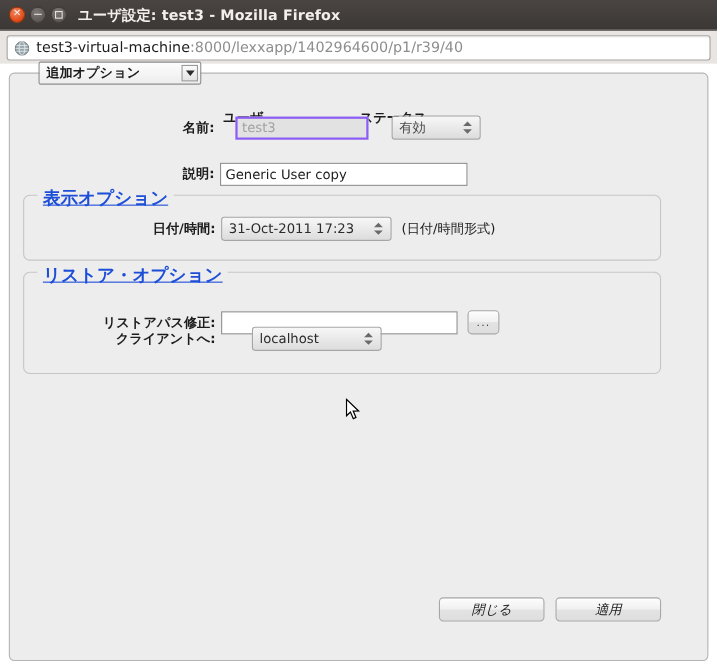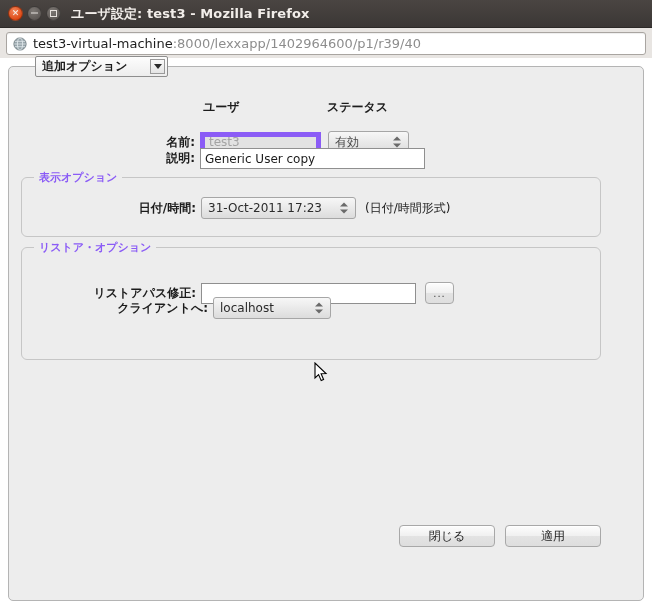--- a/index.html
+++ b/index.html
@@ -95,21 +95,21 @@
     border: 1px solid #b4b4b4;
     border-radius: 5px;
     box-sizing: border-box;
   }
 
   
   .top-combo {
     position: absolute;
     left: 26px;
     top: -11px;
-    width: 133px;
+    width: 148px;
     height: 21px;
     background: linear-gradient(to bottom, #fdfdfd, #ededed);
     border: 1px solid #8e8e8e;
     border-radius: 2px;
     display: flex;
     align-items: center;
     box-sizing: border-box;
     padding-left: 6px;
     font-size: 12px;
     font-weight: bold;
@@ -163,21 +163,21 @@
     box-sizing: border-box;
     font-size: 12px;
     color: #1c1c1c;
     padding: 0 4px;
     display: flex;
     align-items: center;
     height: 21px;
   }
   .txt.disabled {
     background: #e2e2e2;
-    border: 5px solid #8b5cf6;
+    border: 2px solid #8b5cf6;
     color: #a3a3a3;
   }
   .spin {
     background: linear-gradient(to bottom, #f7f7f7, #dcdcdc);
     border: 1px solid #a6a6a6;
     border-radius: 3px;
     box-sizing: border-box;
     height: 22px;
     display: flex;
     align-items: center;
@@ -212,47 +212,49 @@
     border: 1px solid #c6c6c6;
     border-radius: 6px;
     box-sizing: border-box;
     background: transparent;
   }
   .fs-legend {
     position: absolute;
     top: -8px; left: 12px;
     background: #ededed;
     padding: 0 5px;
-    font-size: 11px;
+    font-size: 16px;
     font-weight: bold;
-    color: #8b5cf6;
+    color: #1d4ed8;
     white-space: nowrap;
+    text-decoration: underline;
   }
 
   
   .btn {
     background: linear-gradient(to bottom, #fdfdfd 0%, #f0f0f0 50%, #e3e3e3 51%, #dedede 100%);
     border: 1px solid #a8a8a8;
     border-radius: 4px;
     box-sizing: border-box;
     display: flex;
     align-items: center;
     justify-content: center;
     font-size: 12px;
     color: #222222;
     box-shadow: inset 0 1px 0 rgba(255,255,255,.8);
   }
   .btn.browse { width: 29px; height: 22px; letter-spacing: 1px; color: #444; font-size: 10px; }
 
   .footer-btns {
     position: absolute;
     right: 42px;
-    bottom: 53px;
+    bottom: 35px;
     display: flex;
     gap: 10px;
+    font-style: italic;
   }
   .btn.action { width: 96px; height: 22px; font-weight: normal; }
 
   
   .cursor { position: absolute; left: 314px; top: 362px; pointer-events: none; }
 </style>
 </head>
 <body>
 
 <div class="titlebar">
@@ -292,21 +294,21 @@
         </span>
     </div>
 
     <div class="form-area">
 
       <div class="col-heads">
         <span class="head-user">ユーザ</span>
         <span class="head-status">ステータス</span>
       </div>
 
-      <div class="row" style="left:0; top:46px; width:100%;">
+      <div class="row" style="left:0; top:20px; width:100%;gap:14px;">
         <span class="lbl" style="width:186px;">名前:</span>
         <span class="txt disabled" style="width:121px; margin-left:5px;">test3</span>
         <span class="spin grayed" style="width:81px; margin-left:7px;">
           <span>有効</span>
           <span class="spin-arrows">
             <span class="tri-up-s"></span>
               <span class="tri-down-s"></span>
           </span>
         </span>
       </div>
@@ -324,30 +326,30 @@
             <span>31-Oct-2011 17:23</span>
             <span class="spin-arrows">
               <span class="tri-up-s"></span>
                 <span class="tri-down-s"></span>
             </span>
           </span>
           <span style="margin-left:9px; font-size:12px; color:#1c1c1c; font-weight:normal;">(日付/時間形式)</span>
         </div>
       </div>
 
-      <div class="fs" style="left:12px; top:162px; width:580px; height:113px;">
+      <div class="fs" style="left:12px; top:162px; width:580px; height:93px;">
         <span class="fs-legend">リストア・オプション</span>
 
         <div class="row" style="left:0; top:34px; width:100%;">
           <span class="lbl" style="width:174px;">リストアパス修正:</span>
           <span class="txt" style="width:215px; margin-left:5px;"></span>
           <span class="btn browse" style="margin-left:9px;">...</span>
         </div>
 
-        <div class="row" style="left:12px; top:49px; width:100%;">
+        <div class="row" style="left:0; top:49px; width:100%;gap:28px;">
           <span class="lbl" style="width:174px;">クライアントへ:</span>
           <span class="spin" style="width:118px; margin-left:5px;">
             <span>localhost</span>
             <span class="spin-arrows">
               <span class="tri-up-s"></span>
                 <span class="tri-down-s"></span>
             </span>
           </span>
         </div>
       </div>

